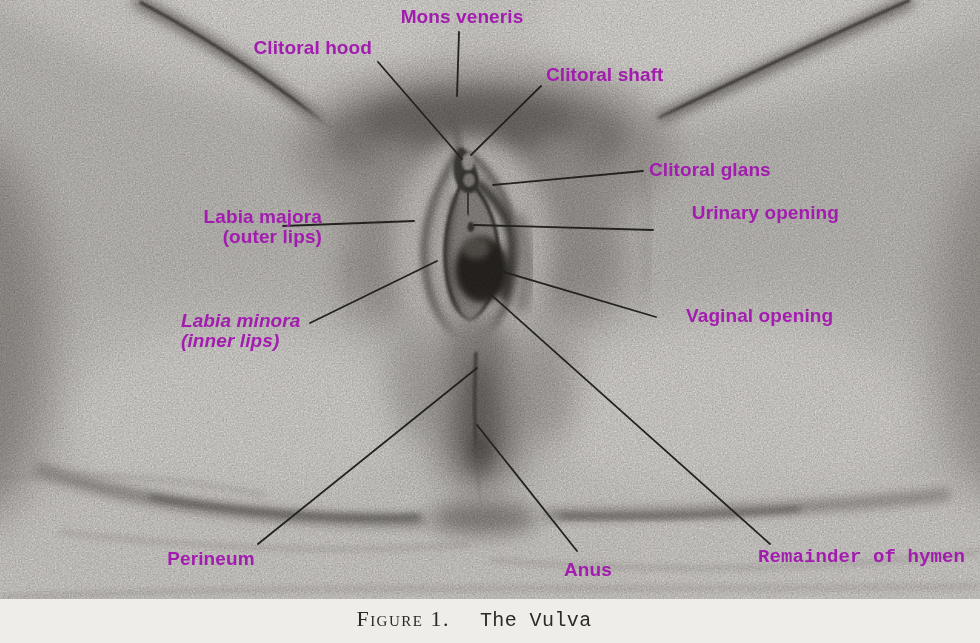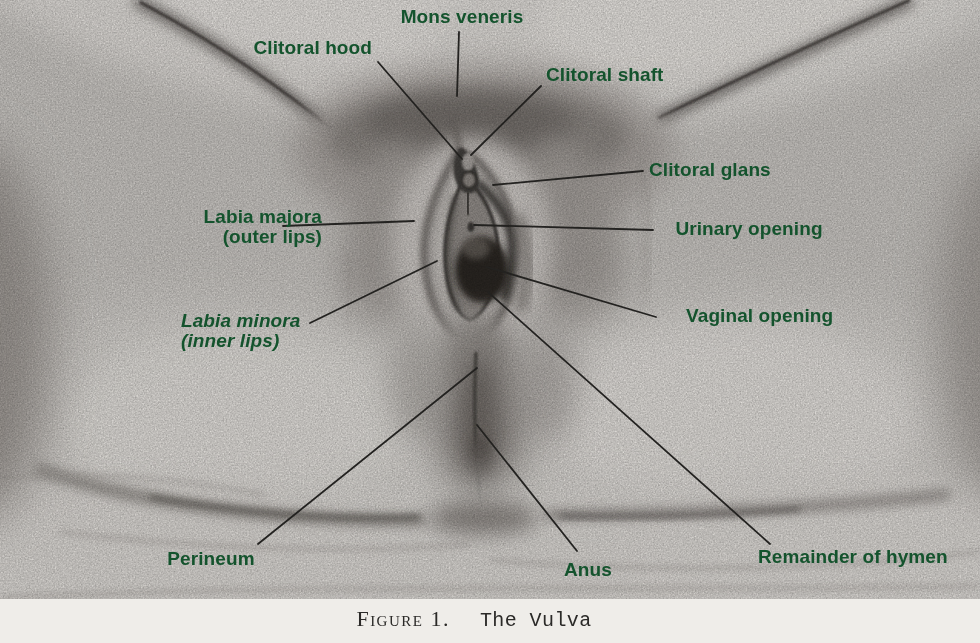--- a/index.html
+++ b/index.html
@@ -1,20 +1,20 @@
 <!DOCTYPE html>
 <html><head>
 <meta charset="utf-8">
 <style>
   html,body{margin:0;padding:0;background:#efede9;}
   #page{position:relative;width:980px;height:643px;background:#efede9;overflow:hidden;
         font-family:"Liberation Sans",sans-serif;}
   #art{position:absolute;top:0;left:0;display:block;}
   #label-layer{position:absolute;top:0;left:0;width:980px;height:599px;}
-  .fig-label{position:absolute;font-size:19px;font-weight:600;color:#14532d;
+  .fig-label{position:absolute;font-size:19px;font-weight:600;color:#a21caf;
              line-height:20px;letter-spacing:0.1px;white-space:nowrap;}
   .caption{position:absolute;left:0;right:0;top:606px;display:flex;justify-content:center;
            align-items:baseline;gap:30px;transform:translateX(-16px);color:#2b2a28;}
   .caption .cap-prefix{font-family:"Liberation Serif",serif;font-variant:small-caps;
            font-size:22px;letter-spacing:1.5px;}
   .caption .cap-title{font-family:Liberation Mono, monospace;font-size:20px;letter-spacing:0.4px;}
 </style>
 </head>
 <body>
 
@@ -139,27 +139,27 @@
         <line x1="577" y1="551" x2="477" y2="425"></line>
         <line x1="770" y1="544" x2="488" y2="292"></line>
       </g>
   </svg>
 
   <div id="label-layer">
       <div class="fig-label" style="left: 382px; top: 7px; width: 160px; text-align: center;"><span>Mons veneris</span></div>
       <div class="fig-label" style="left: 546px; top: 65px; width: 160px; text-align: left;"><span>Clitoral shaft</span></div>
       <div class="fig-label" style="left: 212px; top: 38px; width: 160px; text-align: right;"><span>Clitoral hood</span></div>
       <div class="fig-label" style="left: 649px; top: 160px; width: 170px; text-align: left;"><span>Clitoral glans</span></div>
-      <div class="fig-label" style="left: 659px; top: 219px; width: 180px; text-align: center;"><span>Urinary opening</span></div>
+      <div class="fig-label" style="left: 659px; top: 203px; width: 180px; text-align: right;"><span>Urinary opening</span></div>
       <div class="fig-label" style="left: 162px; top: 207px; width: 160px; text-align: right;"><span>Labia majora</span><br><span>(outer lips)</span></div>
       <div class="fig-label" style="left: 686px; top: 306px; width: 180px; text-align: left;"><span>Vaginal opening</span></div>
       <div class="fig-label" style="left: 181px; top: 311px; width: 160px; text-align: left; font-style: italic;"><span>Labia minora</span><br><span>(inner lips)</span></div>
       <div class="fig-label" style="left: 151px; top: 549px; width: 120px; text-align: center;"><span>Perineum</span></div>
       <div class="fig-label" style="left: 548px; top: 560px; width: 80px; text-align: center;"><span>Anus</span></div>
-      <div class="fig-label" style="left: 758px; top: 547px; width: 200px; text-align: left;"><span>Remainder of hymen</span></div>
+      <div class="fig-label" style="left: 758px; top: 547px; width: 200px; text-align: left; font-family: Liberation Mono, monospace;"><span>Remainder of hymen</span></div>
     </div>
 
   <div class="caption">
     <span class="cap-prefix">Figure 1.</span>
     <span class="cap-title">The Vulva</span>
   </div>
 
 </div>
 
 </body></html>

